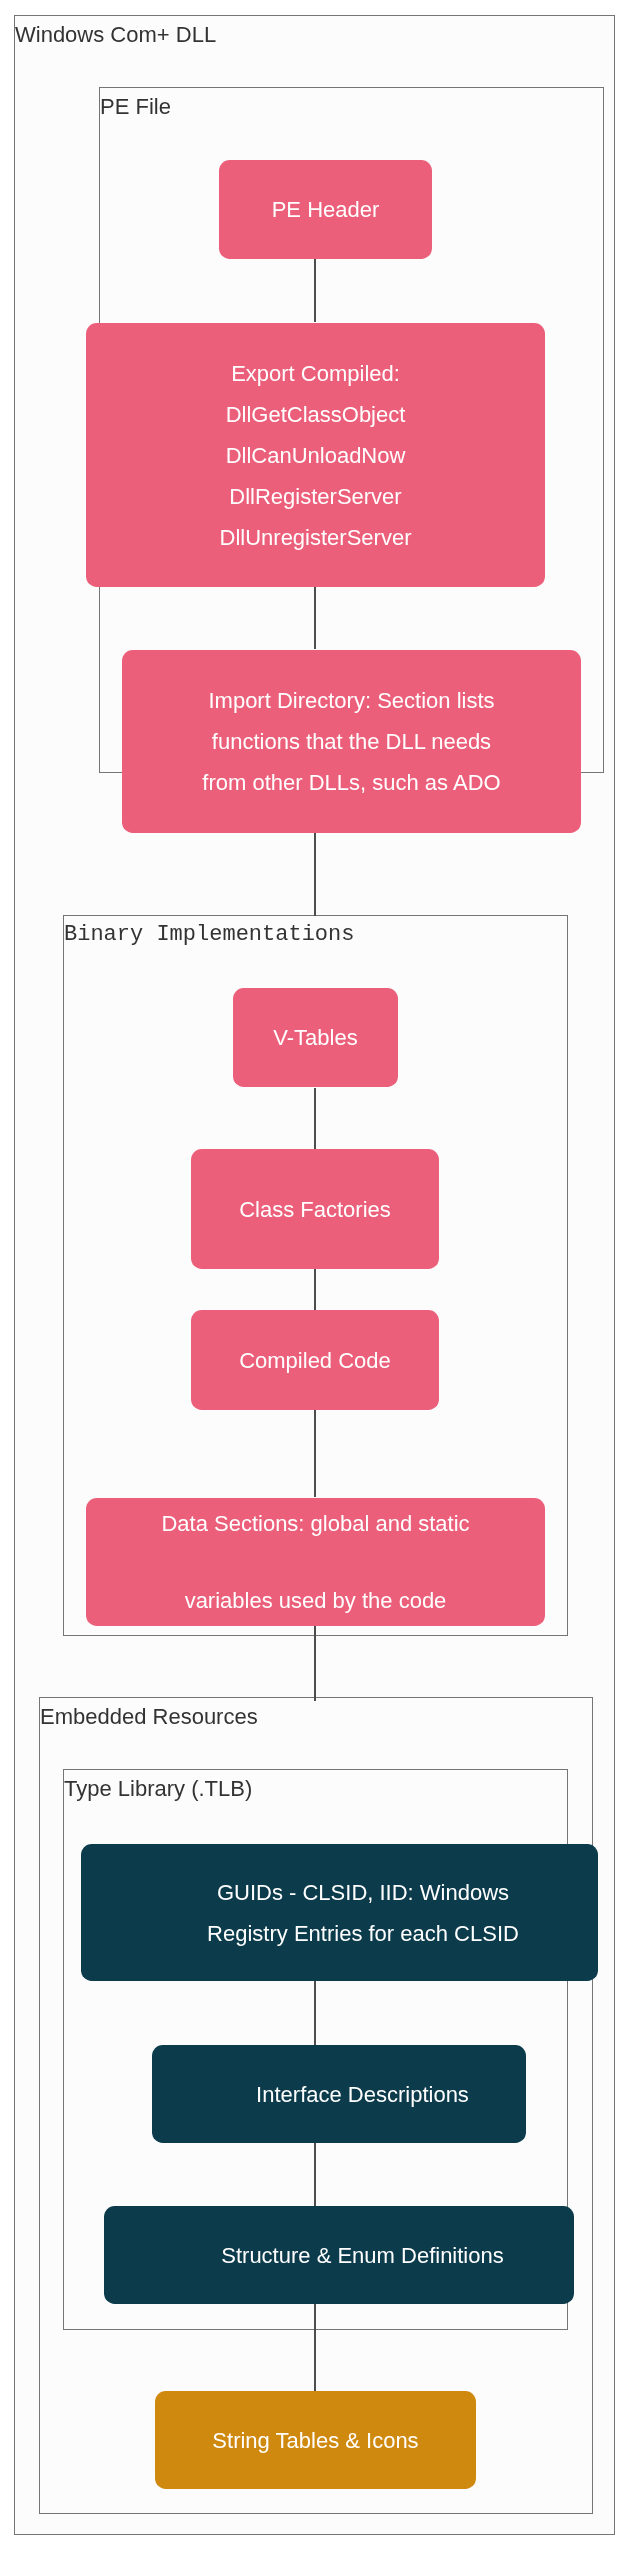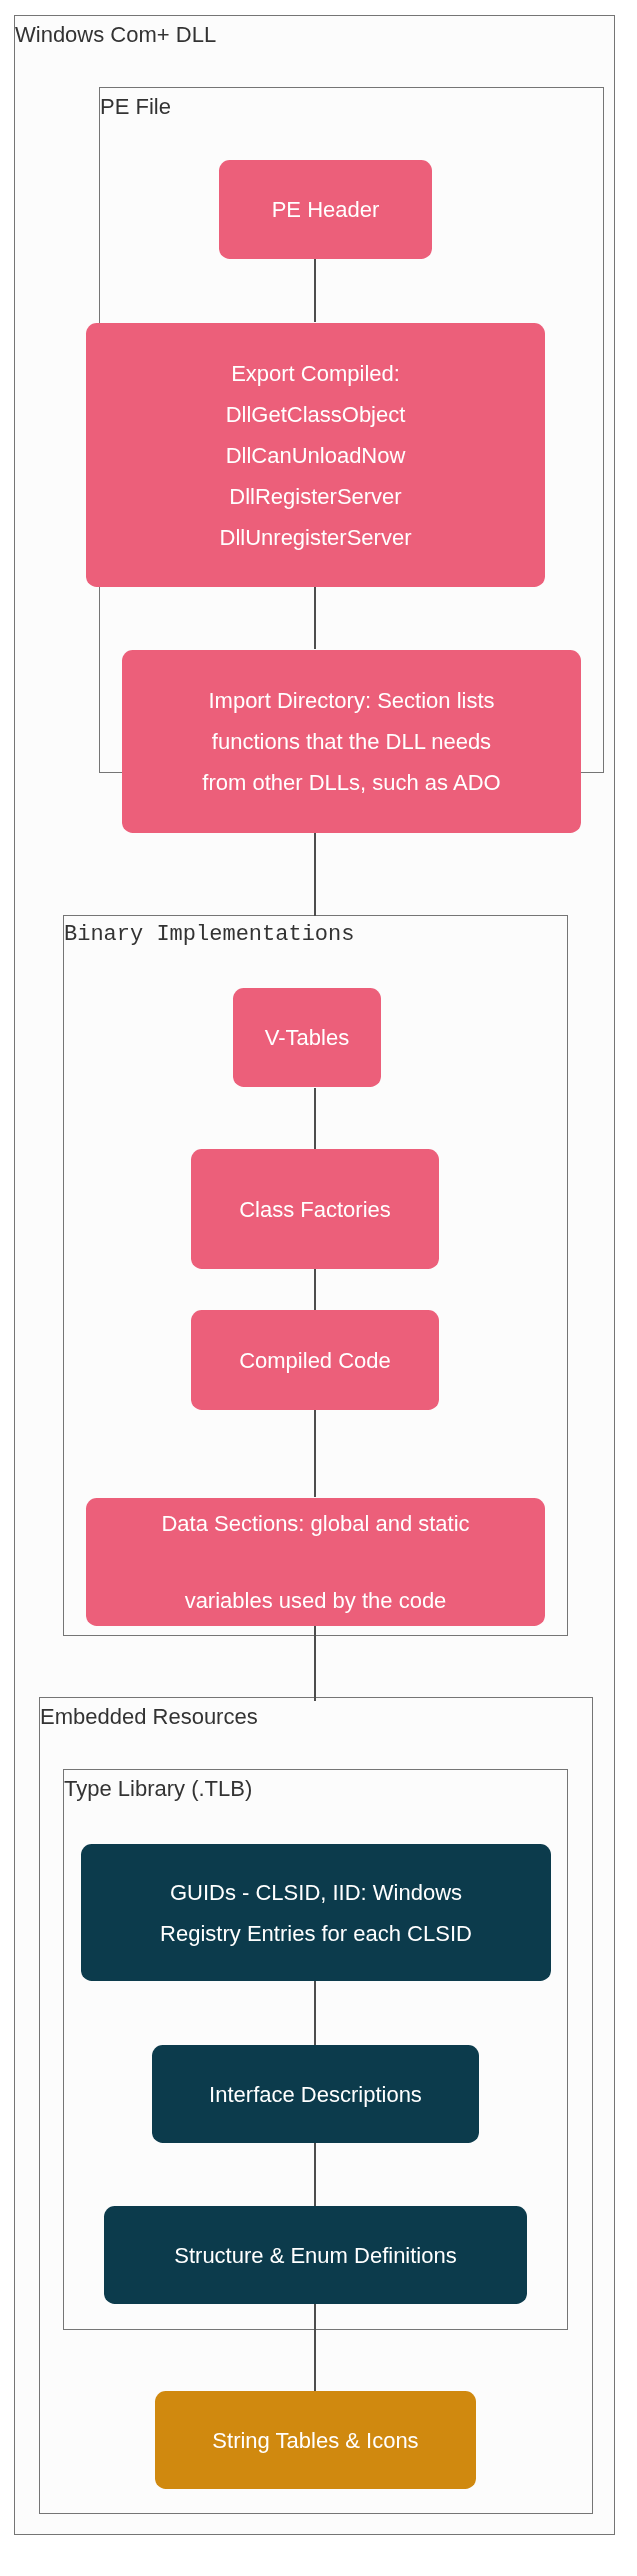--- a/index.html
+++ b/index.html
@@ -21,34 +21,34 @@
     font-size:22px;line-height:28px;color:var(--label-text);z-index:2;
   }
   .edge{position:absolute;width:2.3px;background:var(--edge);z-index:3;}
   .node{
     position:absolute;z-index:4;border-radius:10.7px;display:flex;
     flex-direction:column;align-items:center;justify-content:center;
     color:var(--node-text);font-size:22px;text-align:center;
   }
   .node .line{line-height:41px;white-space:nowrap;}
   .node-pink{background:var(--node-pink);}
-  .node-teal{background:var(--node-teal);}
+  .node-teal{background:var(--node-teal);padding-left:47px;}
   .node-gold{background:var(--node-gold);}
 
   
   #outer-box{left:14px;top:15.4px;width:601px;height:2520px;}
   #pe-file-box{left:63px;top:87px;width:505px;height:686px;margin-left:36px;}
   #binary-box{left:63px;top:915px;width:505px;height:721px;font-family:Liberation Mono, monospace;}
   #embedded-box{left:39px;top:1697px;width:554px;height:817px;}
   #type-library-box{left:63px;top:1769px;width:505px;height:561px;}
 
   #node-pe-header{left:219px;top:160px;width:213px;height:99px;}
   #node-export-directory{left:86px;top:323px;width:459px;height:264px;}
   #node-import-directory{left:86px;top:650px;width:459px;height:183px;margin-left:36px;}
-  #node-v-tables{left:233px;top:988px;width:148px;height:99px;}
+  #node-v-tables{left:233px;top:988px;width:165px;height:99px;}
   #node-class-factories{left:191px;top:1149px;width:248px;height:120px;}
   #node-compiled-code{left:191px;top:1310px;width:248px;height:100px;}
   #node-data-sections{left:86px;top:1498px;width:459px;height:128px;gap:36px;}
   #node-guids{left:81px;top:1844px;width:470px;height:137px;}
   #node-interface-descriptions{left:152px;top:2045px;width:327px;height:98px;}
   #node-structure-enum{left:104px;top:2206px;width:423px;height:98px;}
   #node-string-tables{left:155px;top:2391px;width:321px;height:98px;}
 
   #edge-1{left:314px;top:258px;height:64px;}
   #edge-2{left:314px;top:587px;height:62px;}

